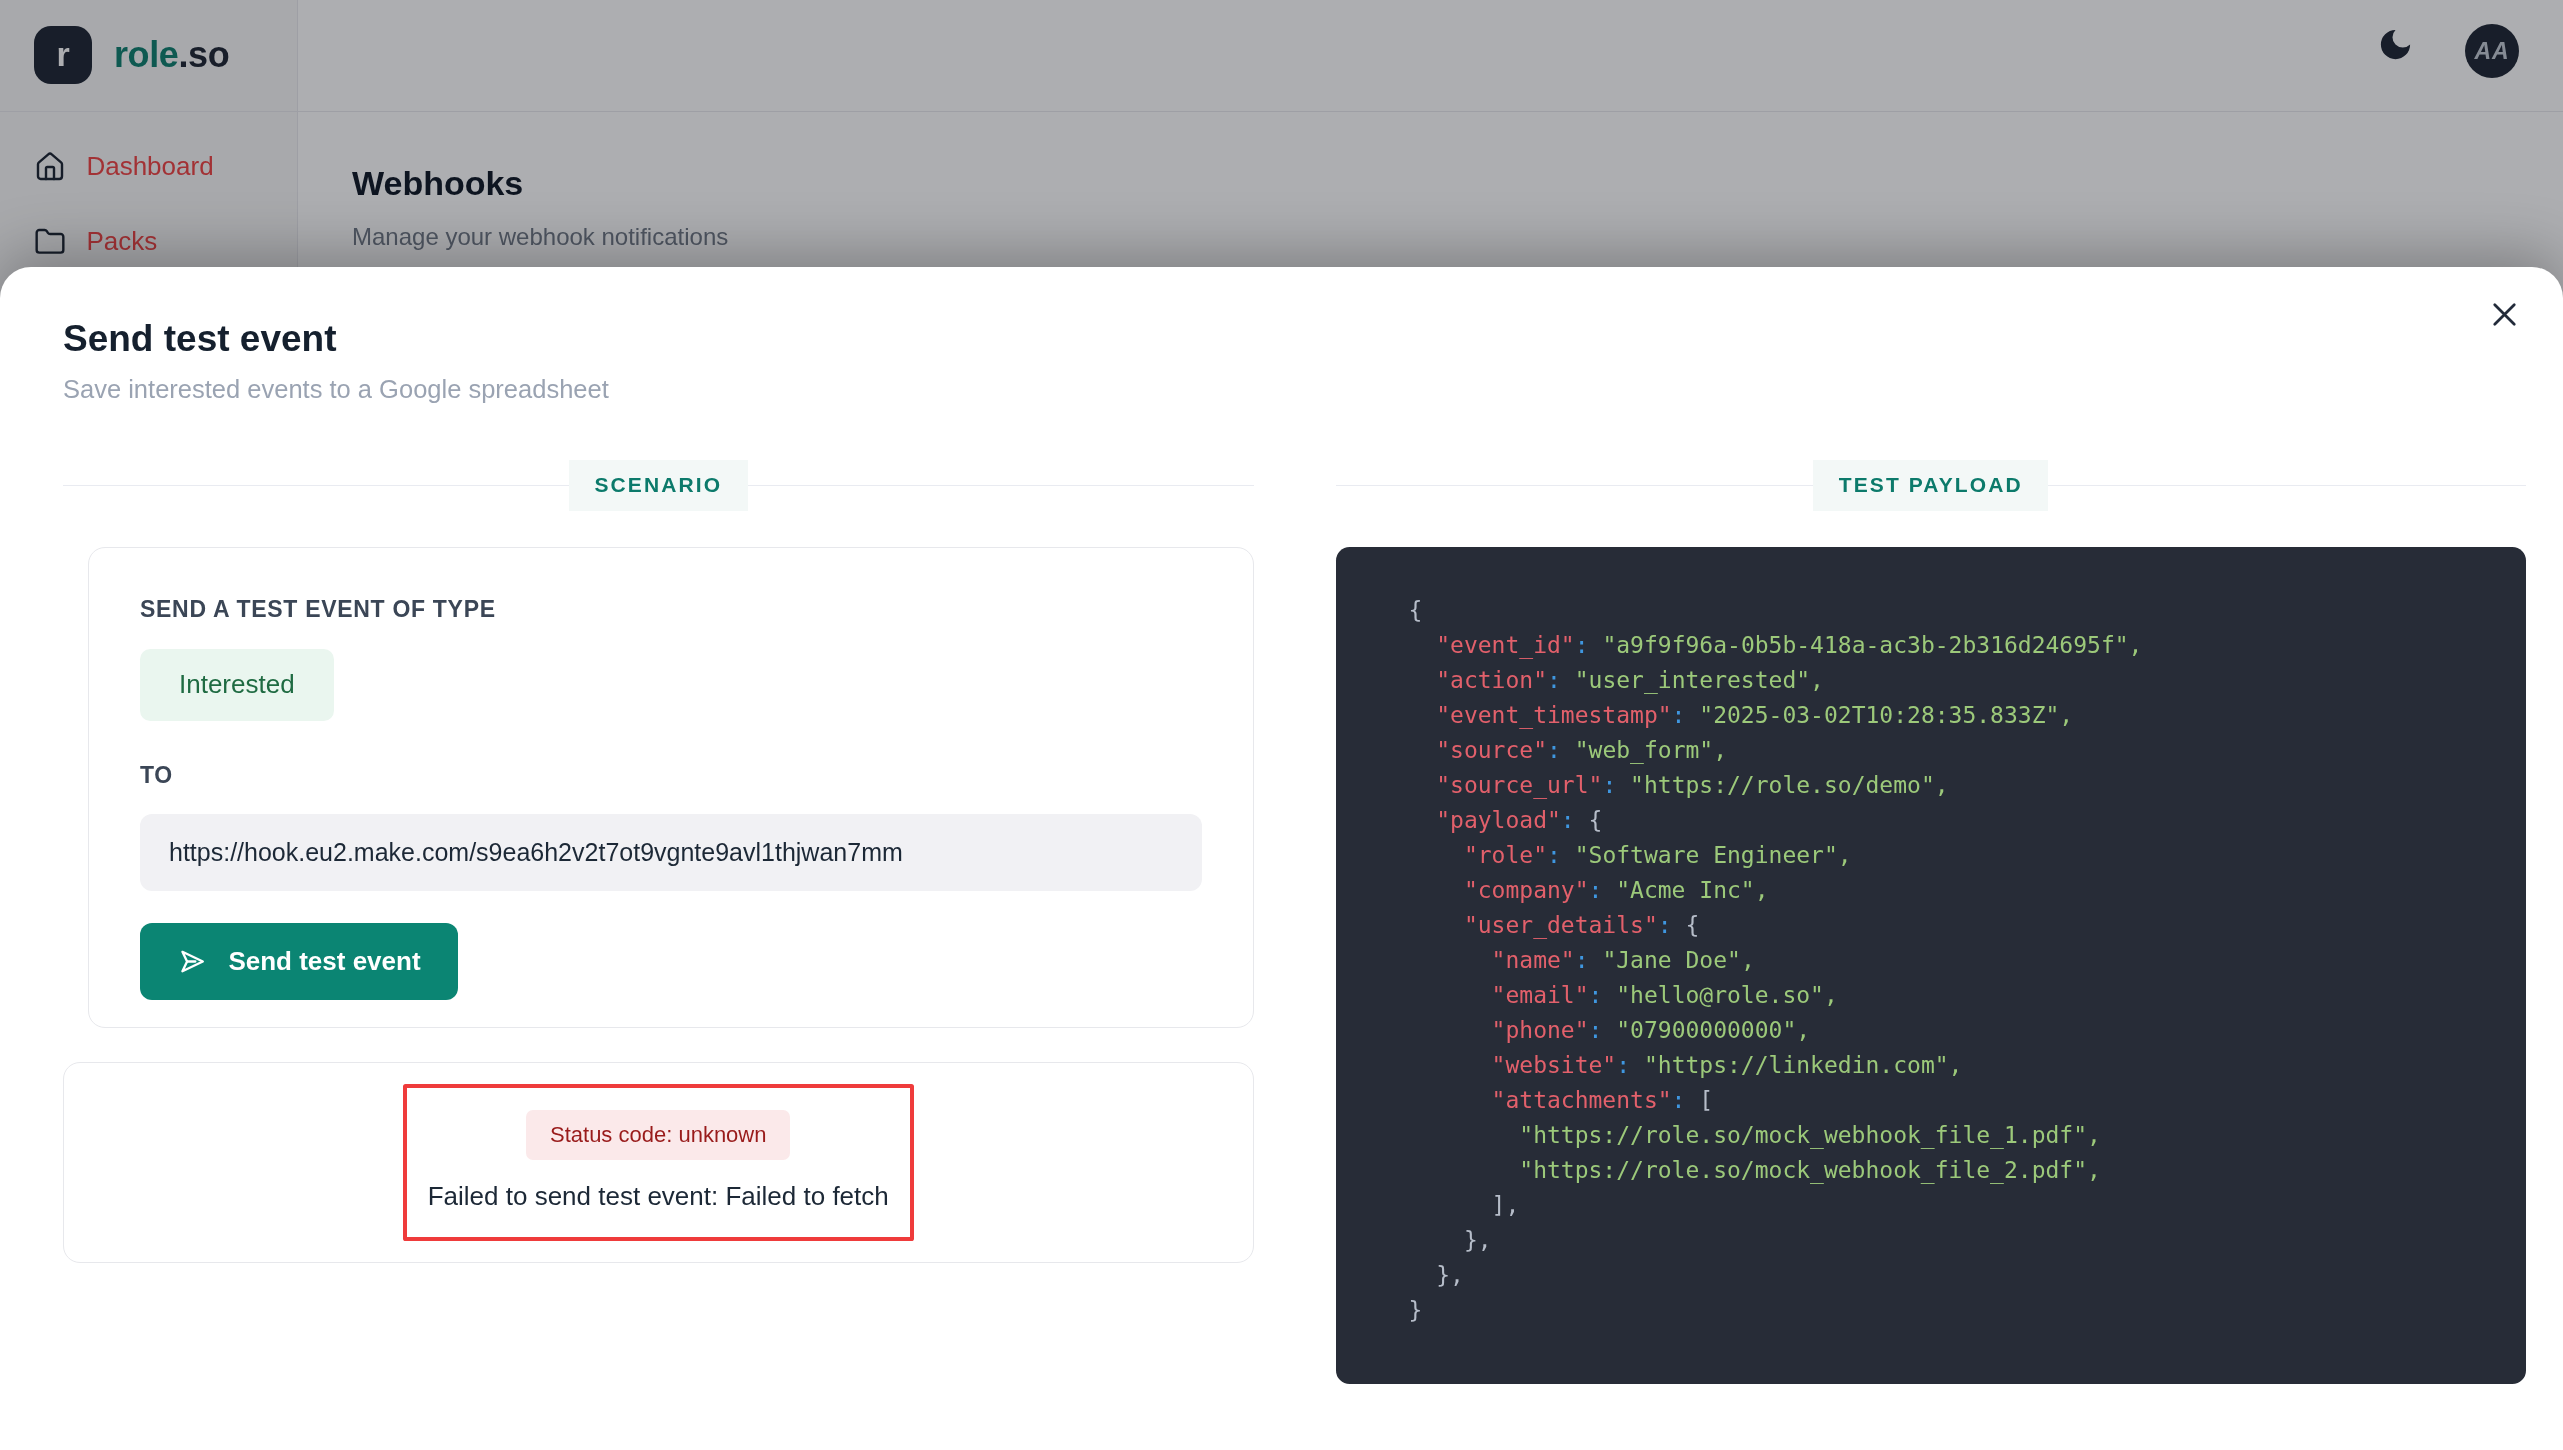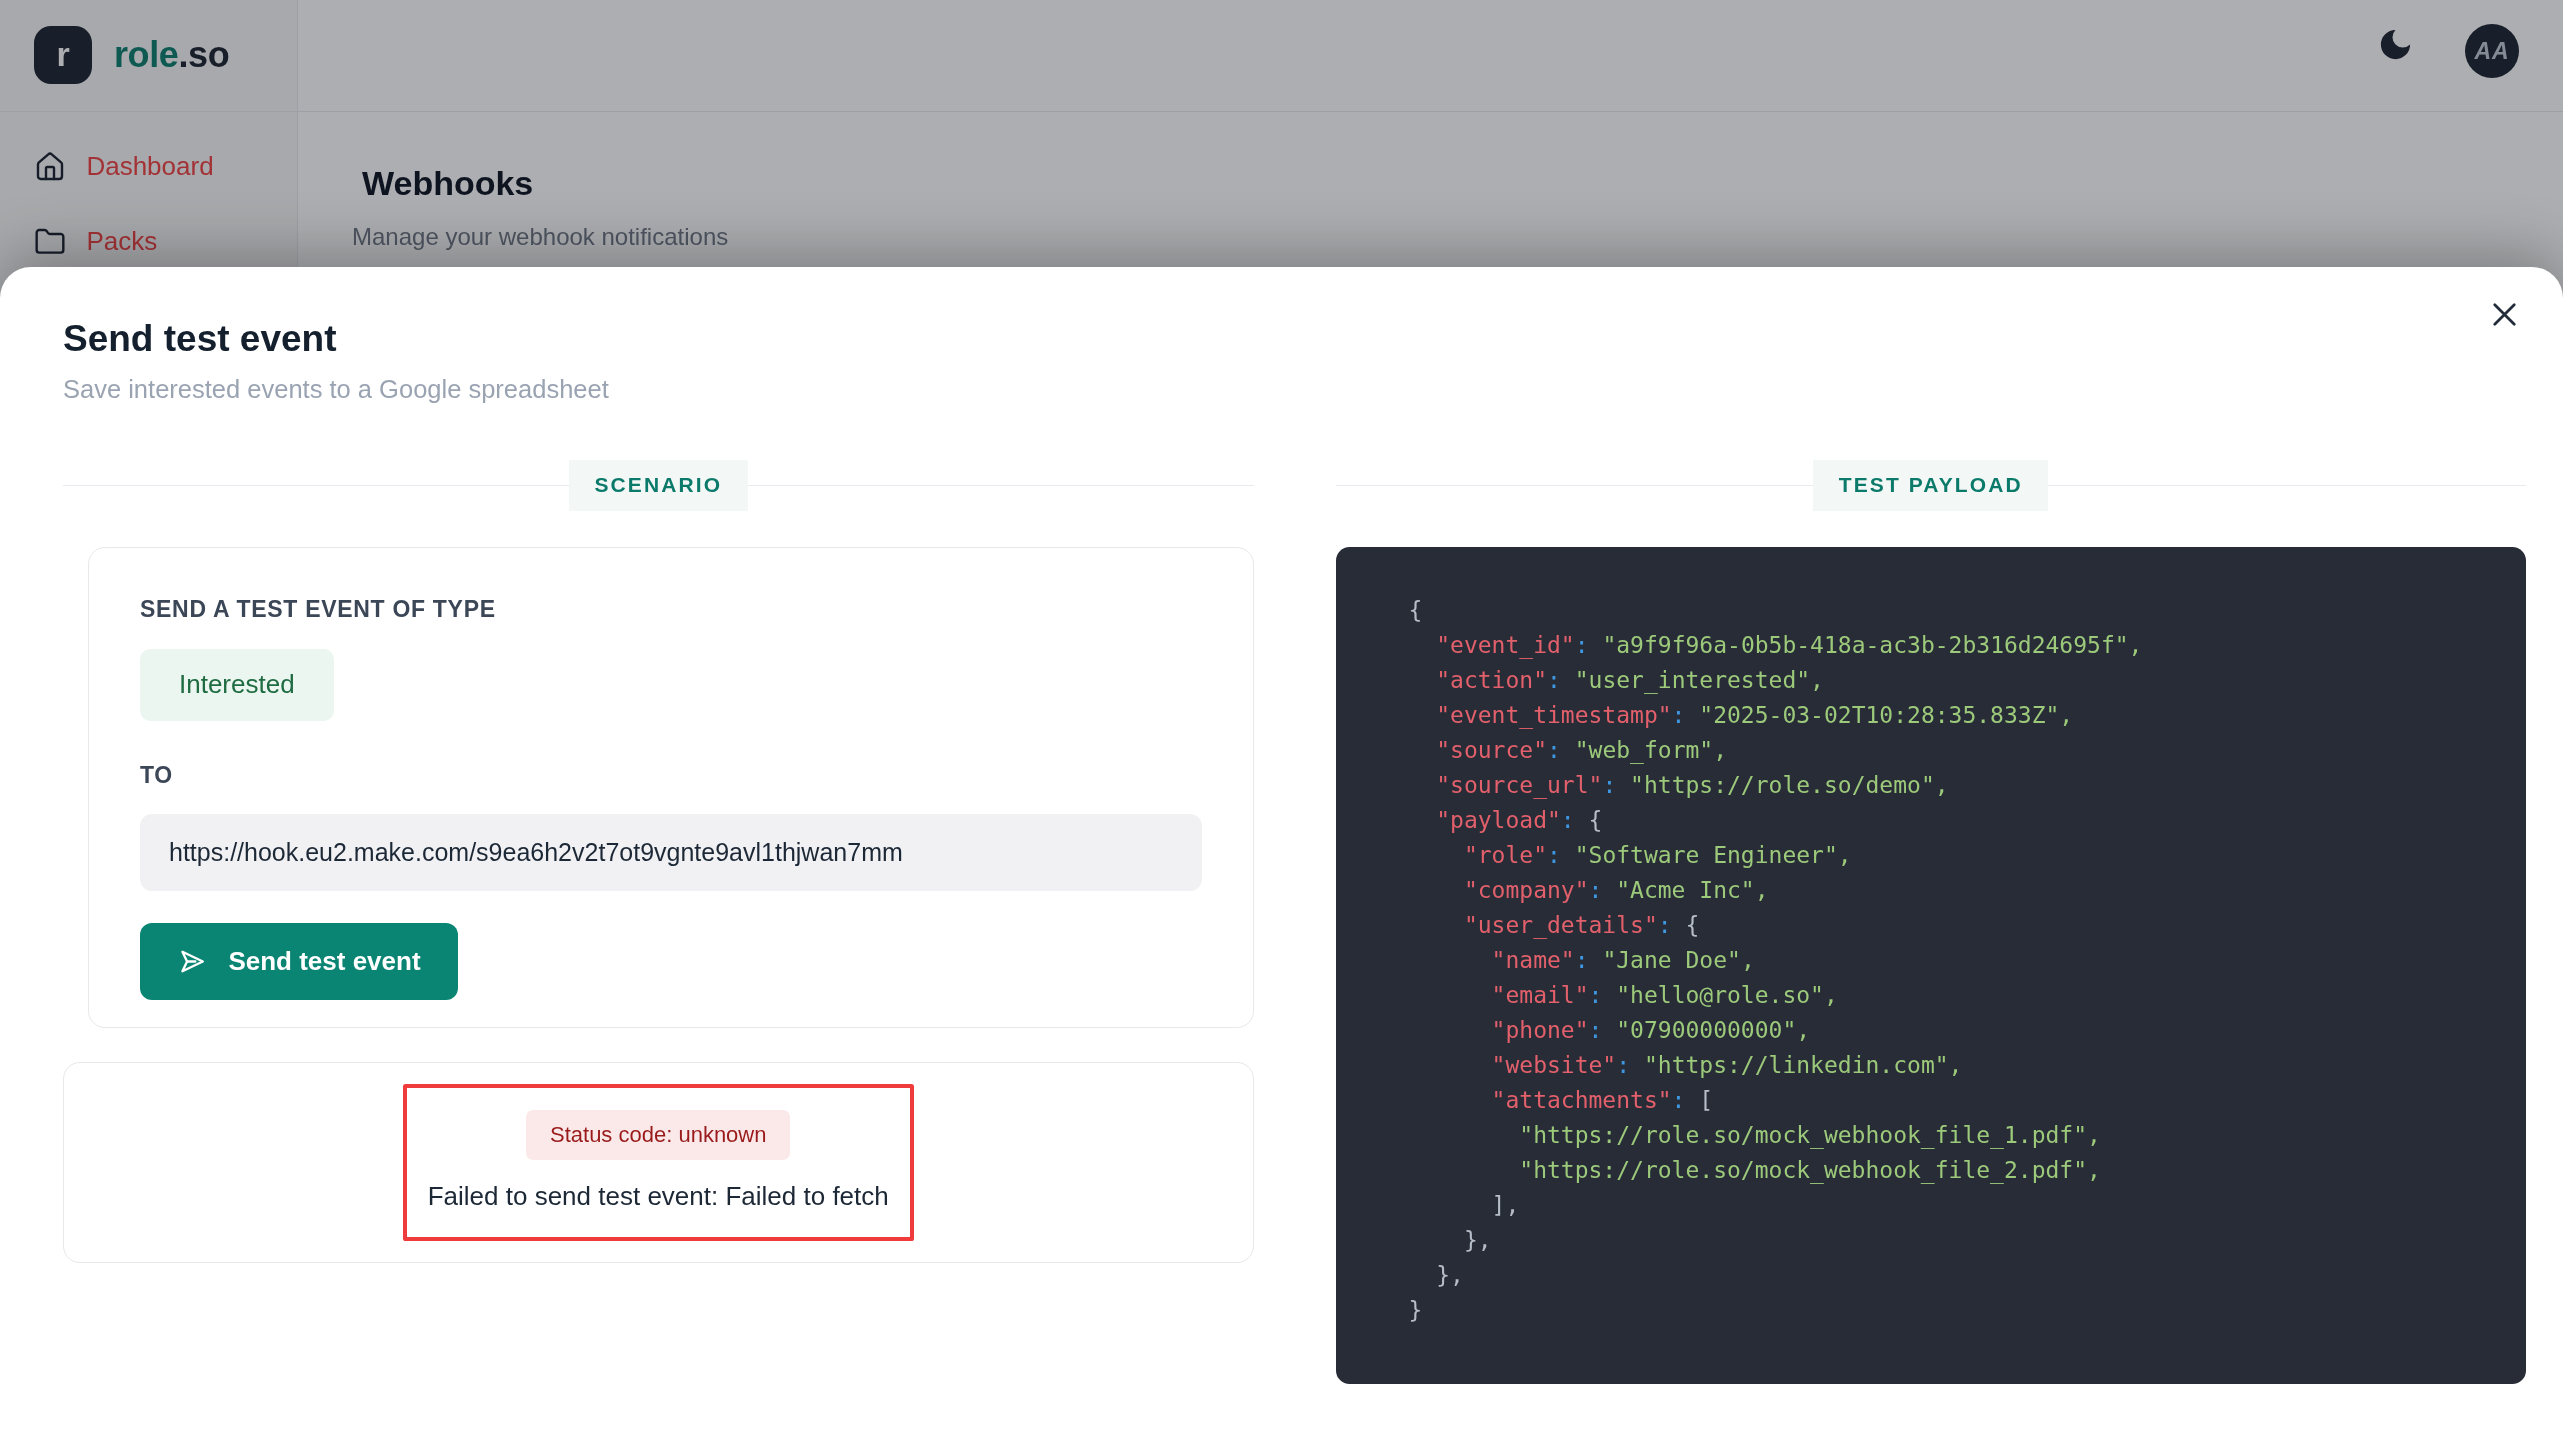--- a/index.html
+++ b/index.html
@@ -34,21 +34,21 @@
   .logo-mark{width:58px;height:58px;border-radius:17px;background:#1d2532;color:#fff;display:flex;align-items:center;justify-content:center;font-size:34px;font-weight:700;}
   .brand{font-size:36px;font-weight:800;letter-spacing:-0.4px;}
   .brand .primary{color:#0e7f6e;}
   .brand .suffix{color:#1d2532;}
   .topbar-actions{position:absolute;top:24px;right:44px;display:flex;gap:49px;height:60px;font-style:italic;}
   .icon-btn{width:41px;height:41px;display:flex;align-items:center;justify-content:center;cursor:pointer;}
   .avatar{width:54px;height:54px;border-radius:50%;background:#1d2532;color:#c3cad4;display:flex;align-items:center;justify-content:center;font-size:23px;font-weight:700;letter-spacing:0.9px;cursor:pointer;}
   .nav{position:absolute;left:0;top:136px;width:298px;display:flex;flex-direction:column;gap:12px;}
   .nav-item{display:flex;align-items:flex-start;gap:20.4px;padding:15.3px 34px;font-size:26px;font-weight:500;color:#ef4444;cursor:pointer;}
   .main-header{position:absolute;left:298px;top:111px;right:0;height:230px;}
-  .page-title{position:absolute;left:64px;top:53px;font-size:34px;font-weight:700;color:#0f1825;}
+  .page-title{position:absolute;left:54px;top:53px;font-size:34px;font-weight:700;color:#0f1825;}
   .page-subtitle{position:absolute;left:54px;top:112px;font-size:24px;color:#717a87;}
   .add-btn{position:absolute;top:51px;right:34px;height:82px;padding:0 39px;border:none;border-radius:13.6px;background:var(--accent);color:#fff;font-family:inherit;font-size:26px;font-weight:600;display:flex;align-items:center;gap:19px;cursor:pointer;}
   
   .overlay{position:absolute;inset:0;background:rgba(14,18,26,0.34);z-index:10;}
   .modal{position:absolute;left:0;top:267px;width:2563px;height:1183px;background:#fff;border-radius:31px 31px 0 0;box-shadow:0 -12px 60px rgba(0,0,0,0.28);z-index:20;box-sizing:border-box;padding:51px 37px 0 63px;}
   .modal-close{position:absolute;top:25.5px;right:37px;width:43px;height:43px;display:flex;align-items:center;justify-content:center;background:none;border:none;cursor:pointer;padding:0;}
   .modal-title{font-size:37px;font-weight:700;color:var(--ink);}
   .modal-subtitle{margin-top:15.3px;font-size:25.5px;color:var(--muted);}
   .columns{display:flex;gap:82px;margin-top:53px;}
   .col{flex:1;min-width:0;}

